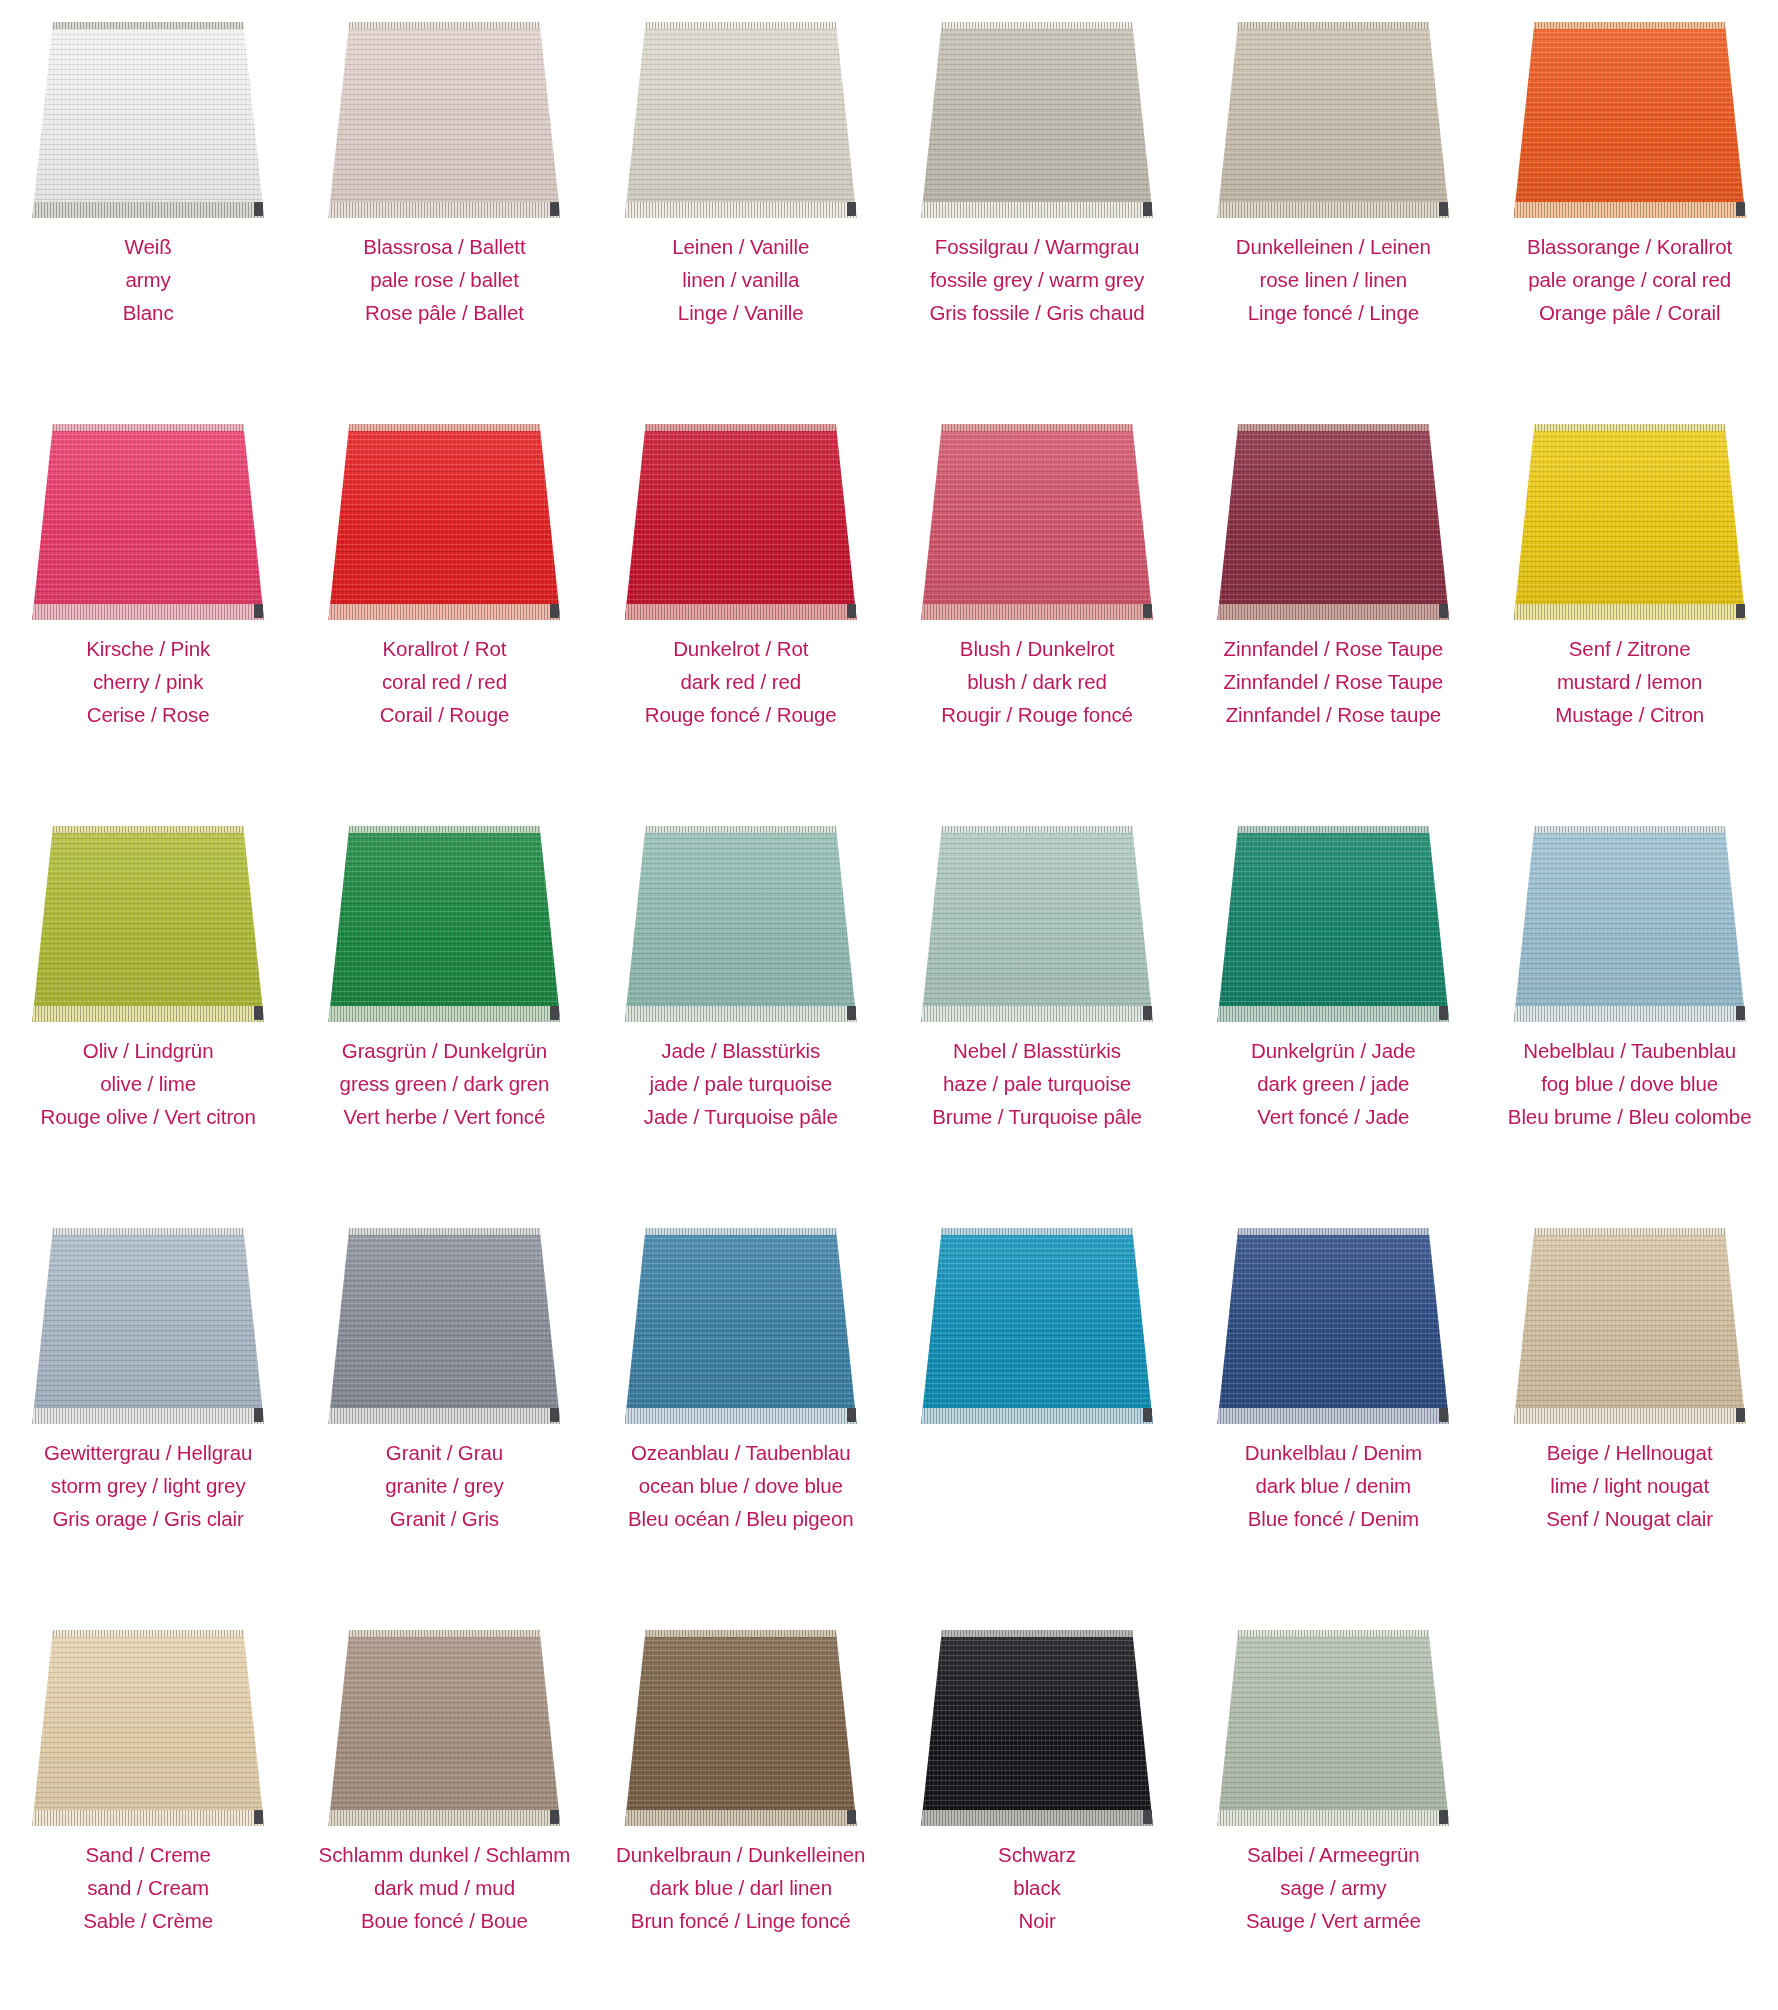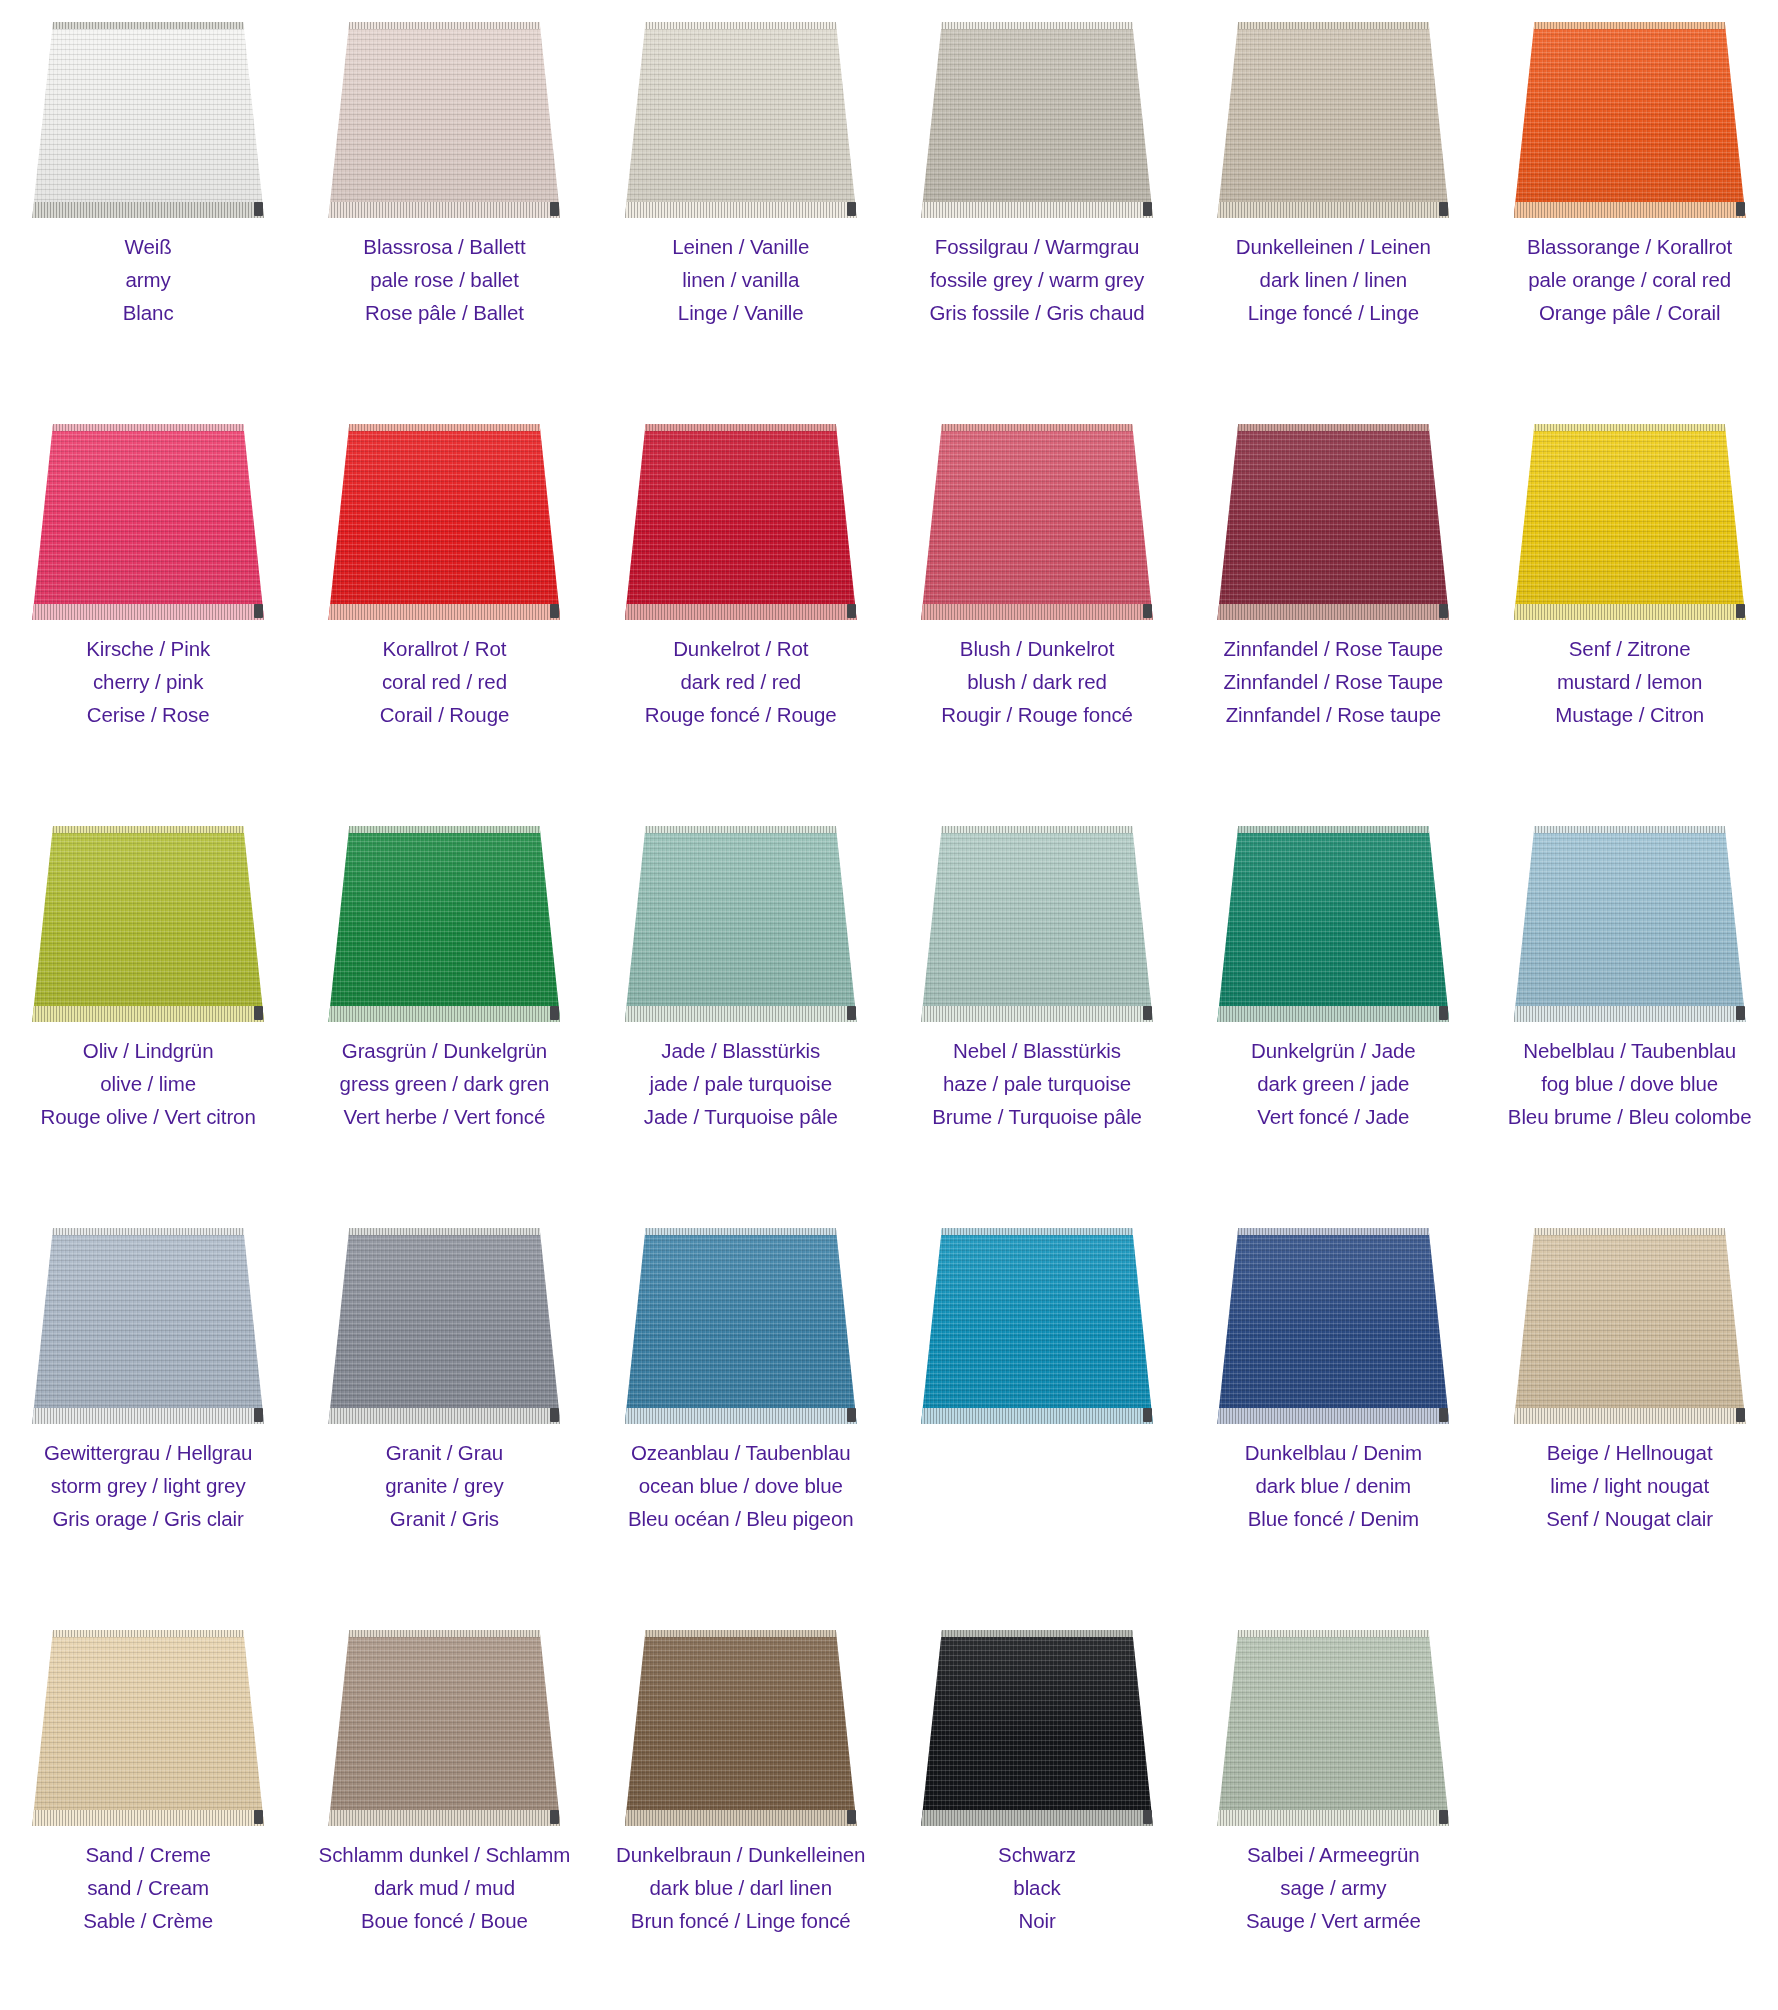--- a/index.html
+++ b/index.html
@@ -83,21 +83,21 @@
     right:1px; bottom:2px;
     width:9px; height:14px;
     background:#45464a;
     border-radius:1px;
     z-index:5;
   }
   .labels{
     margin-top:12px;
     text-align:center;
     line-height:1.62;
-    color:#4c1d95;
+    color:#be185d;
   }
   .labels div{ font-size:20.5px; white-space:nowrap; letter-spacing:-0.1px;}
   .l-de{}
   .l-en{}
   .l-fr{}
 </style>
 </head>
 <body>
 
 <div id="grid">
@@ -170,21 +170,21 @@
         <div class="rug">
           <div class="body" style="background-color: rgb(205, 194, 177);"></div>
           <div class="shade"></div>
         </div>
         <div class="fringe fringe-top" style="background-color: rgb(227, 220, 205);"></div>
         <div class="fringe fringe-bottom" style="background-color: rgb(226, 219, 204);"></div>
         <div class="tag"></div>
       </div>
       <div class="labels">
         <div class="l-de">Dunkelleinen / Leinen</div>
-        <div class="l-en">dark linen / linen</div>
+        <div class="l-en">rose linen / linen</div>
         <div class="l-fr">Linge foncé  / Linge</div>
       </div>
     </div>
     <div class="cell">
       <div class="rug-wrap">
         <div class="rug">
           <div class="body" style="background-color: rgb(240, 90, 30);"></div>
           <div class="shade"></div>
         </div>
         <div class="fringe fringe-top" style="background-color: rgb(247, 196, 156);"></div>

